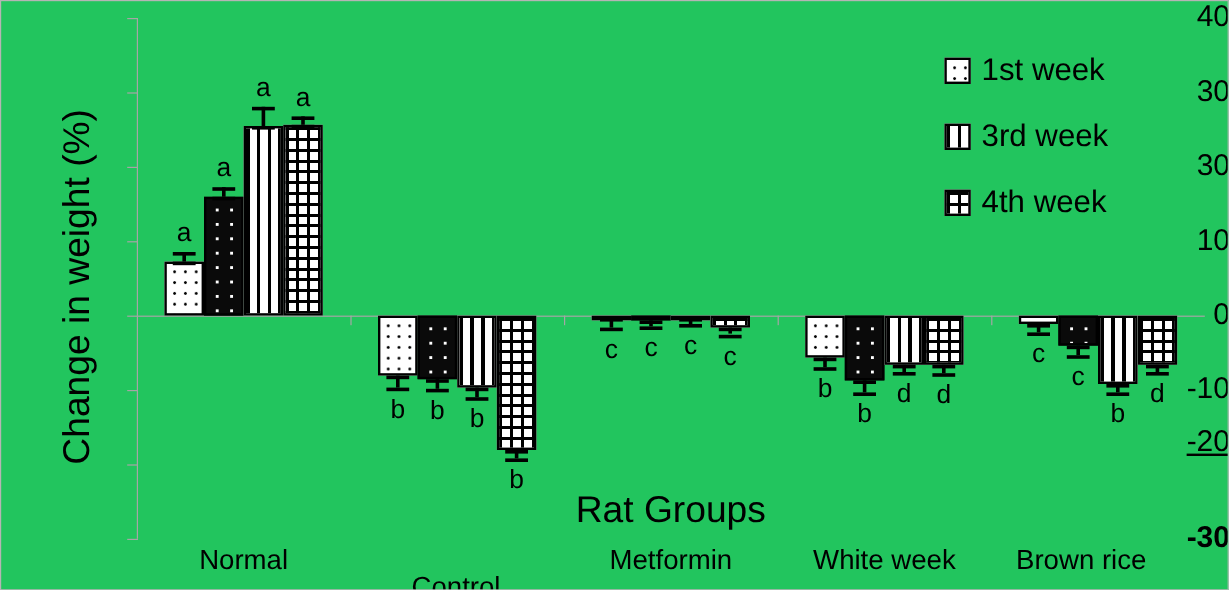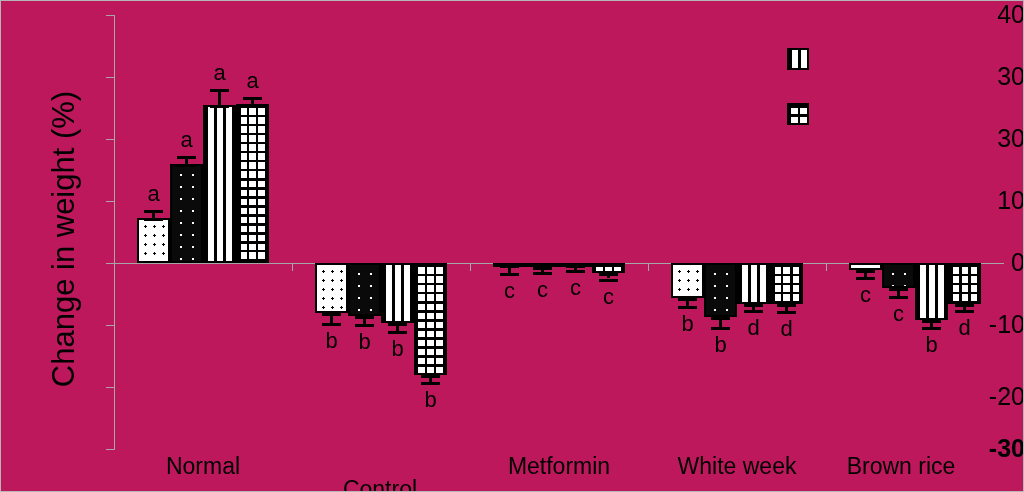--- a/index.html
+++ b/index.html
@@ -4,21 +4,21 @@
 <style>
   html, body {
     margin: 0;
     padding: 0;
     background: #ffffff;
   }
   #root {
     position: relative;
     width: 1024px;
     height: 492px;
-    background: #be185d;
+    background: #22c55e;
     border: 1px solid #b5b5b5;
     box-sizing: border-box;
     font-family: "Liberation Sans", sans-serif;
     overflow: hidden;
   }
   
   
   #plot {
     position: absolute;
     left: 0; top: 0;
@@ -191,21 +191,21 @@
         <div class="y-tick-label" style="top: 76px;">30</div>
         <div class="y-tick" style="top: 138px;"></div>
         <div class="y-tick-label" style="top: 138px;">30</div>
         <div class="y-tick" style="top: 200px;"></div>
         <div class="y-tick-label" style="top: 200px;">10</div>
         <div class="y-tick" style="top: 262px;"></div>
         <div class="y-tick-label" style="top: 262px;">0</div>
         <div class="y-tick" style="top: 324px;"></div>
         <div class="y-tick-label" style="top: 324px;">-10</div>
         <div class="y-tick" style="top: 386px;"></div>
-        <div class="y-tick-label" style="top: 396px;">-20</div>
+        <div class="y-tick-label" style="top: 368px; text-decoration: underline;">-20</div>
         <div class="y-tick" style="top: 448px;"></div>
         <div class="y-tick-label" style="top: 448px; font-weight: bold;">-30</div>
       </div>
 
     <div class="zero-line"></div>
     <div id="x-ticks">
         <div class="x-tick" style="left: 291px;"></div>
         <div class="x-tick" style="left: 469px;"></div>
         <div class="x-tick" style="left: 647px;"></div>
         <div class="x-tick" style="left: 825px;"></div>
@@ -316,23 +316,30 @@
 
     <div id="cats">
         <div class="cat-label" style="left: 113px; width: 178px;">Normal</div>
         <div class="cat-label" style="left: 290px; width: 178px; margin-top: 23px;">Control</div>
         <div class="cat-label" style="left: 469px; width: 178px;">Metformin</div>
         <div class="cat-label" style="left: 647px; width: 178px;">White week</div>
         <div class="cat-label" style="left: 811px; width: 178px;">Brown rice</div>
       </div>
 
     <div class="y-axis-title">Change in weight (%)</div>
+    <div class="x-axis-title">Rat Groups</div>
 
     <div class="legend" id="legend">
         <div class="legend-row">
+          <span class="legend-swatch pat-dots-light"></span>
+          <span class="legend-label">1st week</span>
+        </div>
+        <div class="legend-row">
           <span class="legend-swatch pat-vlines"></span>
+          <span class="legend-label">3rd week</span>
         </div>
         <div class="legend-row">
           <span class="legend-swatch pat-grid"></span>
+          <span class="legend-label">4th week</span>
         </div>
       </div>
   </div>
 </div>
 
 </body></html>

